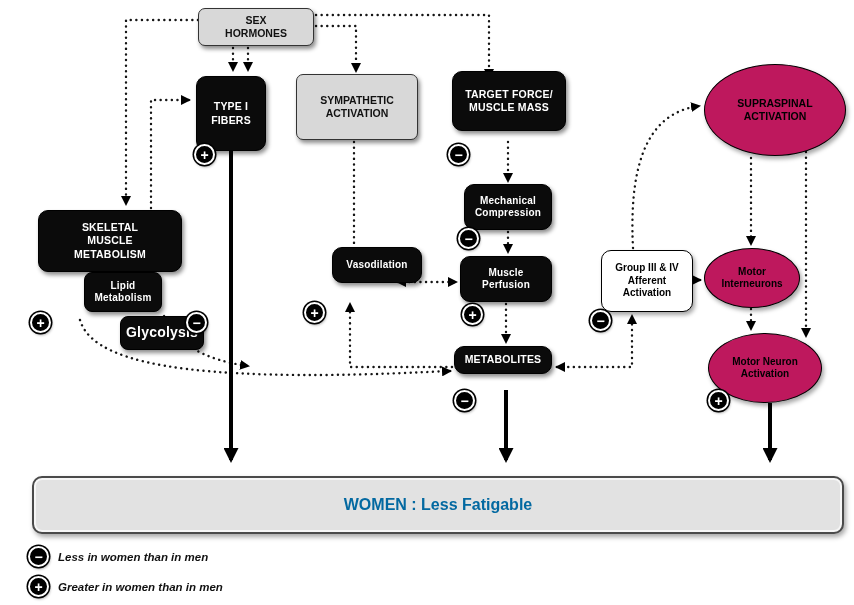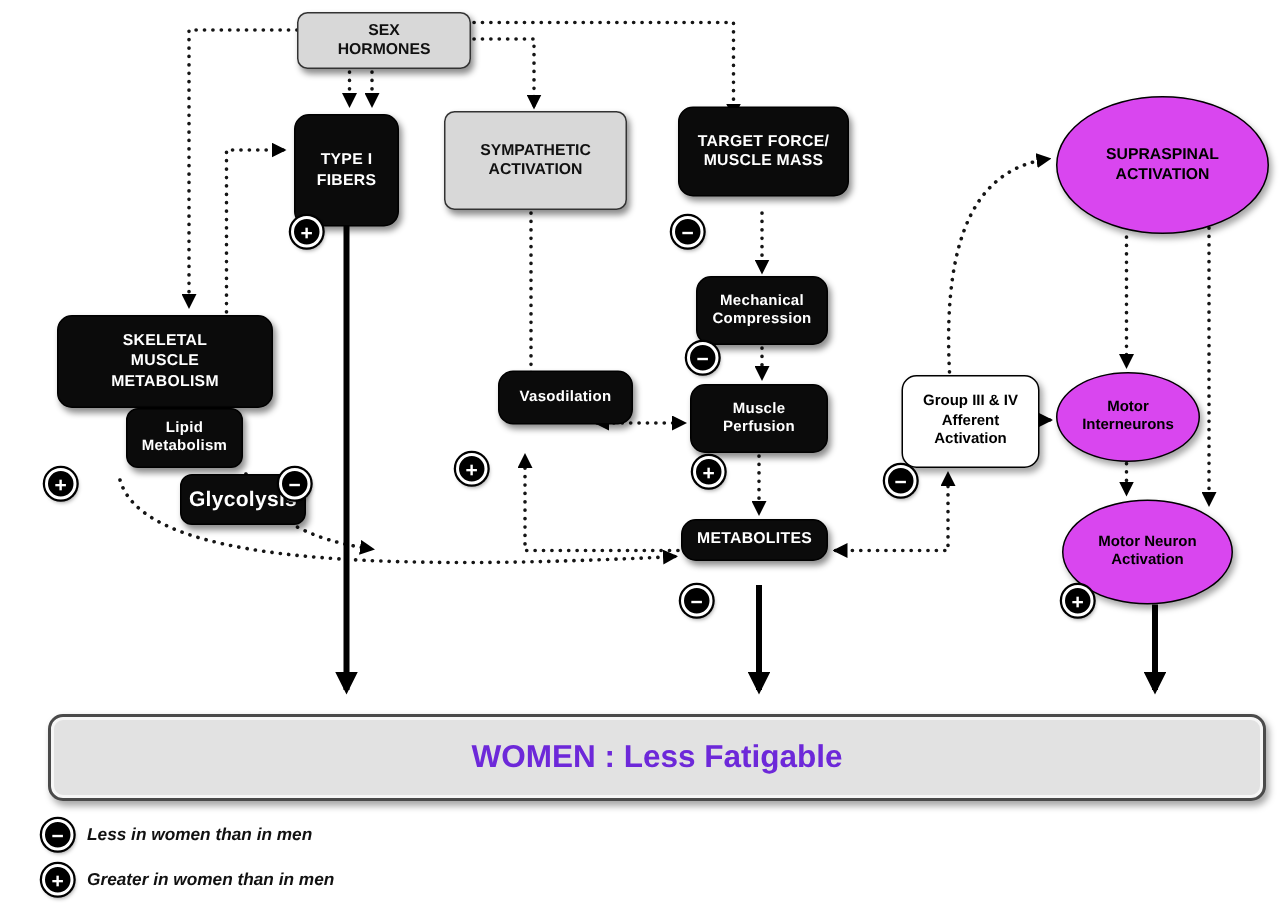--- a/index.html
+++ b/index.html
@@ -6,21 +6,21 @@
   .canvas{position:relative;width:854px;height:605px;background:#fff;overflow:hidden;}
   svg.wires{position:absolute;left:0;top:0;width:854px;height:605px;z-index:1;}
   .node{position:absolute;z-index:2;display:flex;align-items:center;justify-content:center;
         text-align:center;font-weight:bold;line-height:1.25;box-sizing:border-box;}
   .black{background:#0b0b0b;color:#fff;border:1px solid #000;border-radius:10px;
          box-shadow:2px 3px 4px rgba(0,0,0,.45);font-size:10.5px;letter-spacing:.2px;}
   .gray{background:#d8d8d8;color:#111;border:1.5px solid #333;border-radius:7px;
         box-shadow:2px 3px 4px rgba(0,0,0,.45);font-size:10.5px;}
   .whitebox{background:#fff;color:#000;border:1.5px solid #000;border-radius:10px;
         box-shadow:2px 3px 4px rgba(0,0,0,.35);font-size:10.5px;margin-left:13px;}
-  .ellipse{background:#d946ef;color:#000;border:1.5px solid #000;border-radius:50%;
+  .ellipse{background:#be185d;color:#000;border:1.5px solid #000;border-radius:50%;
         box-shadow:2px 3px 4px rgba(0,0,0,.35);font-size:10.5px;}
 
   .n-sexhormones{left:198px;top:8px;width:116px;height:38px;padding:0 30px;}
   .n-type1{left:196px;top:76px;width:70px;height:75px;padding:0 8px;}
   .n-sympathetic{left:296px;top:74px;width:122px;height:66px;padding:0 14px;}
   .n-target{left:452px;top:71px;width:114px;height:60px;padding:0 8px;}
   .n-skeletal{left:38px;top:210px;width:144px;height:62px;padding:0 28px;}
   .n-lipid{left:38px;top:272px;width:78px;height:40px;padding:0 4px;border-radius:8px;font-size:10px;margin-left:46px;}
   .n-glyco{left:120px;top:276px;width:84px;height:34px;padding:0 12px;border-radius:8px;font-size:14px;margin-top:40px;}
   .n-mech{left:464px;top:184px;width:88px;height:46px;padding:0 6px;font-size:10px;}
@@ -45,21 +45,21 @@
   .b-metab{left:454px;top:390px;}
   .b-afferent{left:590px;top:310px;}
   .b-lipid{left:30px;top:312px;}
   .b-glyco{left:186px;top:312px;}
   .b-motor{left:708px;top:390px;}
 
   .banner{position:absolute;z-index:2;left:32px;top:476px;width:812px;height:58px;
           background:#e2e2e2;border:2px solid #4a4a4a;border-radius:10px;
           box-shadow:2px 3px 5px rgba(0,0,0,.35), inset 0 0 0 2px #f6f6f6;
           display:flex;align-items:center;justify-content:center;
-          font-weight:bold;font-size:21px;color:#6d28d9;box-sizing:border-box;}
+          font-weight:bold;font-size:16px;color:#0369a1;box-sizing:border-box;}
 
   .legend{position:absolute;z-index:2;left:28px;top:546px;display:flex;flex-direction:column;gap:9px;}
   .legend-row{display:flex;align-items:center;gap:9px;}
   .legend-badge{position:static;flex:0 0 auto;}
   .legend-text{font-weight:bold;font-style:italic;font-size:11.5px;color:#111;}
 </style>
 </head>
 <body>
 
 <div class="canvas">

